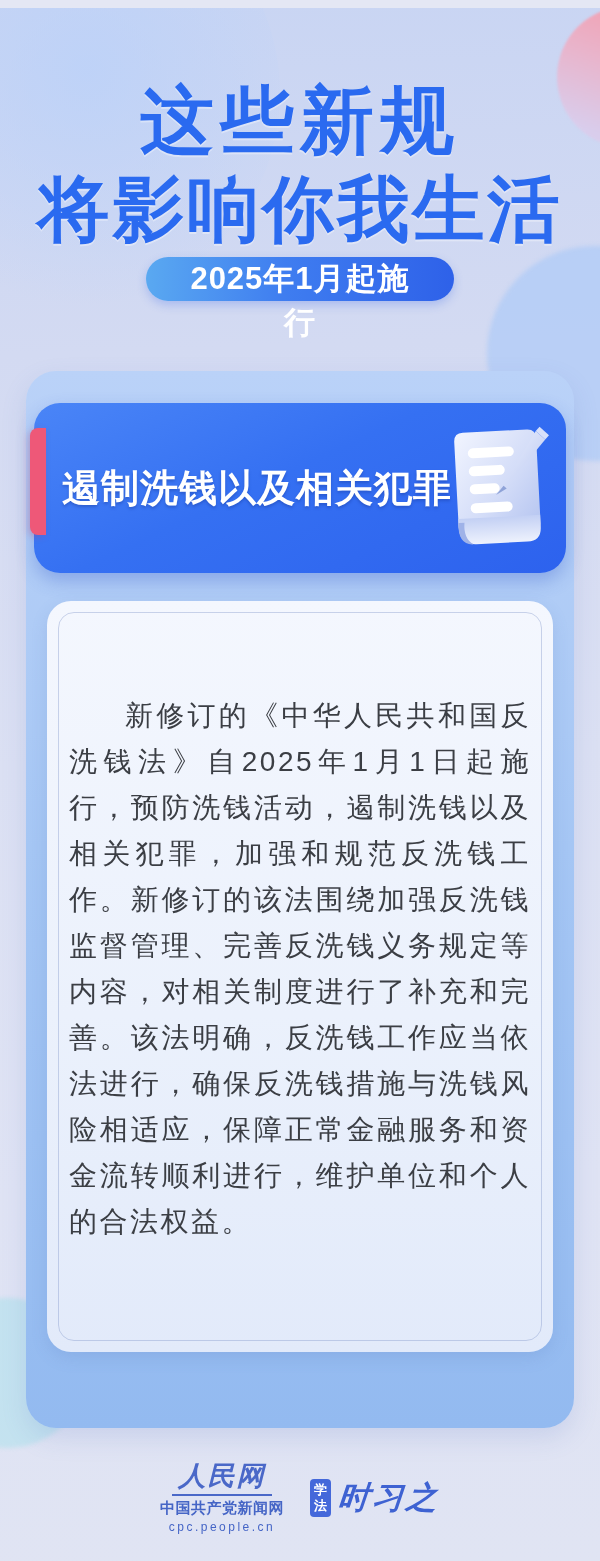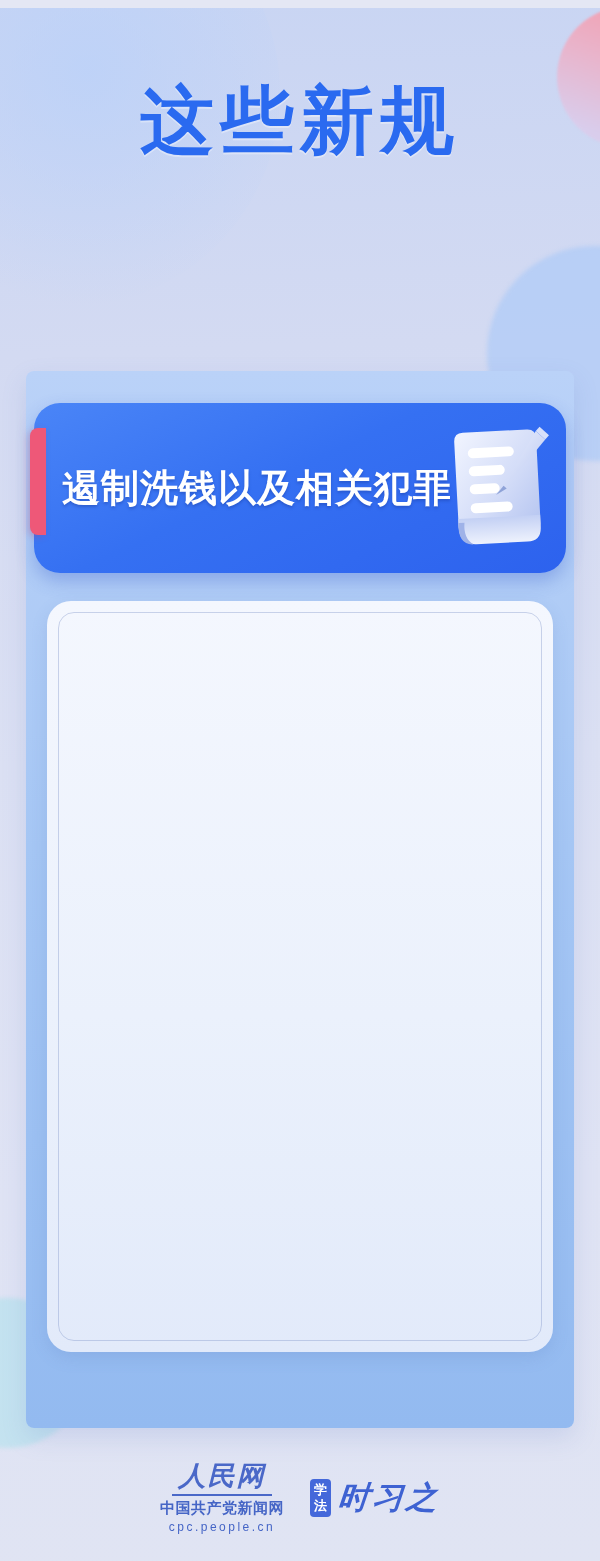--- a/index.html
+++ b/index.html
@@ -28,21 +28,21 @@
   .title-1 { top:64px;  font-size:74px; letter-spacing:6px; }
   .title-2 { top:154px; font-size:72px; letter-spacing:3px; }
   .badge-pill { position:absolute; top:249px; left:50%; transform:translateX(-50%);
     min-width:308px; height:44px; line-height:44px; padding:0 30px;
     border-radius:22px; text-align:center; z-index:2;
     background:linear-gradient(92deg,#5aa9f1 0%,#3f7df0 45%,#2e61e9 100%);
     color:#ffffff; font-size:31px; font-weight:bold; letter-spacing:1px;
     box-shadow:0 4px 10px rgba(46,97,233,.25); }
   
   .container { position:absolute; left:26px; top:363px; width:548px; height:1057px;
-    border-radius:8px; z-index:1;
+    border-radius:30px; z-index:1;
     background:linear-gradient(180deg,#bad2f8 0%,#a5c6f4 45%,#93baf0 100%);
     box-shadow:0 10px 24px rgba(100,130,200,.18); }
   
   .law-card { position:absolute; left:8px; top:32px; width:532px; height:170px;
     border-radius:26px;
     background:linear-gradient(155deg,#4a85f7 0%,#3570f2 45%,#2d62ee 100%);
     box-shadow:0 8px 18px rgba(40,80,200,.30); }
   .pink-tab { position:absolute; left:-4px; top:25px; width:16px; height:107px;
     background:#ee5878; border-radius:8px 0 0 8px; z-index:3;
     box-shadow:-2px 2px 6px rgba(200,50,90,.25); }
@@ -86,20 +86,22 @@
 <body>
 
 <div class="poster">
 
   <div class="blob blob-topleft"></div>
   <div class="blob blob-topright"></div>
   <div class="blob blob-right"></div>
   <div class="blob blob-bottomleft"></div>
 
   <div class="title title-1">这些新规</div>
+  <div class="title title-2">将影响你我生活</div>
+  <div class="badge-pill">2025年1月起施行</div>
 
   <div class="container">
 
     <div class="law-card">
       <div class="pink-tab"></div>
       <div class="law-title">遏制洗钱以及相关犯罪</div>
       <div class="doc-icon">
         <svg viewBox="0 0 108 138" width="108" height="138">
           <defs>
             <linearGradient id="gpaper" x1="0" y1="0" x2="1" y2="1">
@@ -131,20 +133,21 @@
             <path d="M95,8 L104,17 L72,52 L60,61 Z" fill="url(#gpen)"></path>
             <path d="M60,61 L52,70 L63,64 Z" fill="#8fa3d8"></path>
             <path d="M99,4 L108,13 L104,17 L95,8 Z" fill="#d7e0fa"></path>
           </g>
         </svg>
       </div>
     </div>
 
     <div class="text-card">
       <div class="text-card-inner"></div>
+      <div class="paragraph">新修订的《中华人民共和国反洗钱法》自2025年1月1日起施行，预防洗钱活动，遏制洗钱以及相关犯罪，加强和规范反洗钱工作。新修订的该法围绕加强反洗钱监督管理、完善反洗钱义务规定等内容，对相关制度进行了补充和完善。该法明确，反洗钱工作应当依法进行，确保反洗钱措施与洗钱风险相适应，保障正常金融服务和资金流转顺利进行，维护单位和个人的合法权益。</div>
     </div>
   </div>
 
   <div class="footer">
     <div class="pd-logo">
       <span class="pd-script">人民网</span>
       <span class="pd-rule"></span>
       <span class="pd-site">中国共产党新闻网</span>
       <span class="pd-url">cpc.people.cn</span>
     </div>

